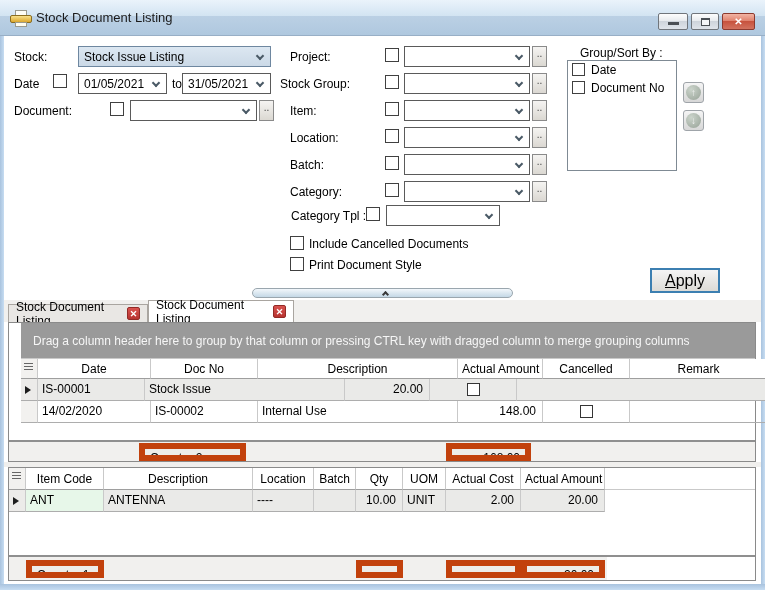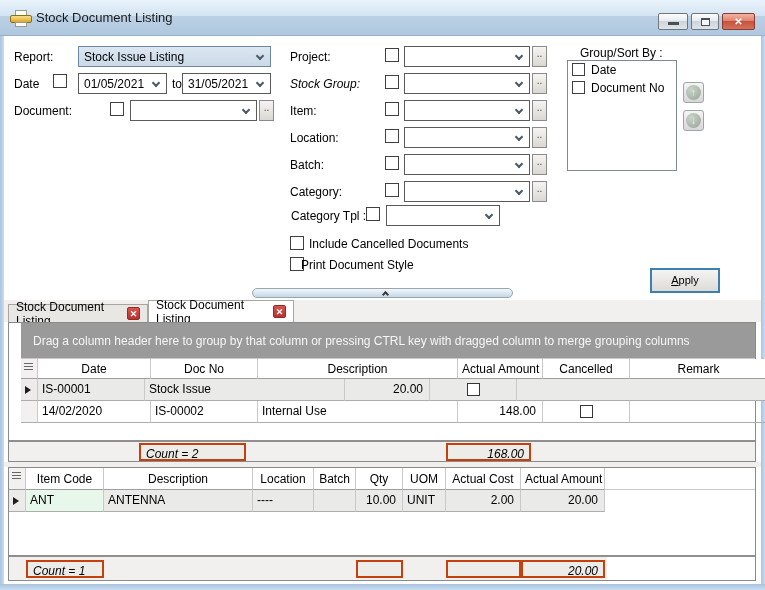--- a/index.html
+++ b/index.html
@@ -44,21 +44,21 @@
   .ls-item .cb2 { position:absolute; left:0; top:1px; width:13px; height:13px; border:1px solid #404040; background:#fff; }
   .ls-item .txt { position:absolute; left:19px; top:1px; }
 
   .circbtn { position:absolute; left:683px; width:21px; height:21px; border:1px solid #9FA4A9; border-radius:3px;
     background:linear-gradient(#F5F5F5,#D7D7D7); }
   .circbtn .circ { position:absolute; left:2px; top:2px; width:15px; height:15px; border-radius:50%;
     background:radial-gradient(circle at 35% 30%, #CBD4CB, #97A297); color:#F2F2F2; font-size:10px;
     text-align:center; line-height:15px; font-weight:bold; }
 
   .apply-btn { position:absolute; left:650px; top:268px; width:70px; height:25px; border:2px solid #3C7FB1;
-    background:linear-gradient(#F4F4F4,#DDDBD6); font-size:11px; text-align:center; line-height:21px; }
+    background:linear-gradient(#F4F4F4,#DDDBD6); font-size:16px; text-align:center; line-height:21px; }
   .apply-btn u { text-decoration:underline; }
 
   .splitter { position:absolute; left:252px; top:288px; width:261px; height:10px; border:1px solid #9AA6AE;
     border-radius:5px; background:linear-gradient(#F2F7FB,#C4D8E6); }
   .splitter .chev-up { position:absolute; left:130px; top:3px; width:5px; height:5px;
     border-right:2px solid #3A3A3A; border-bottom:2px solid #3A3A3A; transform:rotate(-135deg); }
 
   .tabstrip { position:absolute; left:4px; top:300px; width:757px; height:22px; background:#F1F0EE; }
   .tab { position:absolute; display:flex; align-items:center; gap:8px; padding:0 7px; font-size:12px; }
   .tab1 { left:4px; top:4px; width:140px; height:18px; background:#E9E7E4; border:1px solid #A9A5A0; border-bottom:none; }
@@ -85,22 +85,22 @@
   .ind { flex:0 0 17px; padding:0; position:relative; background:#F2F1EF; }
   .ind-arrow { position:absolute; left:4px; top:7px; width:0; height:0;
     border-left:6px solid #1D1D1D; border-top:4px solid transparent; border-bottom:4px solid transparent; }
   .menu-icon { position:absolute; left:3px; top:4px; width:9px; }
   .menu-icon i { display:block; height:1px; background:#666; margin-bottom:2px; }
   .gcheck { width:13px; height:13px; border:1px solid #353535; background:#fff; margin:1px auto 0 auto; }
 
   .gfoot { position:absolute; left:0; width:746px; border-top:2px solid #8F8F8F; background:#F1F0EE; }
   #grid1 .gfoot { top:117px; height:21px; }
   #grid2 .gfoot { top:87px; height:25px; }
-  .fbox { position:absolute; height:18px; background:#EDECE9; border:2px solid #c2410c; font-size:12px;
-    padding:2px 5px 0 5px; overflow:hidden;font-style:italic; }
+  .fbox { position:absolute; height:18px; background:#EDECE9; border:6px solid #c2410c; font-size:12px;
+    padding:2px 5px 0 5px; overflow:hidden; }
   .fwhite { position:absolute; background:#fff; }
   .gap { position:absolute; left:4px; top:462px; width:757px; height:5px; background:#F0EFED; }
 </style>
 </head>
 <body>
 
 <div id="window">
 
   <div class="frame" style="left:0;top:36px;width:4px;height:548px;"></div>
   <div class="frame" style="left:761px;top:36px;width:4px;height:548px;"></div>
@@ -117,21 +117,21 @@
         <div class="glyph-min"></div>
       </div>
     <div class="winbtn" style="left:691px;width:28px;">
         <div class="glyph-restore"></div>
       </div>
     <div class="winbtn winbtn-close" style="left:722px;width:33px;">
         <div class="glyph-close">✕</div>
       </div>
   </div>
 
-  <div class="lbl" style="left:14px;top:50px;">Report:</div>
+  <div class="lbl" style="left:14px;top:50px;">Stock:</div>
   <div class="combo combo-report" style="left:78px;top:46px;width:193px;">
     <div class="combo-text">Stock Issue Listing</div>
     <div class="chev"></div>
   </div>
 
   <div class="lbl" style="left:14px;top:77px;">Date</div>
   <div class="cb" style="left:53px;top:74px;"></div>
   <div class="combo" style="left:78px;top:73px;width:89px;padding-left:22px;">
     <div class="combo-text">01/05/2021</div>
     <div class="chev"></div>
@@ -149,21 +149,21 @@
   </div>
   <div class="browse" style="left:259px;top:100px;">..</div>
 
   <div class="lbl" style="left:290px;top:50px;">Project:</div>
   <div class="cb" style="left:385px;top:48px;"></div>
   <div class="combo" style="left:404px;top:46px;width:126px;">
       <div class="chev"></div>
     </div>
   <div class="browse" style="left:532px;top:46px;">..</div>
 
-  <div class="lbl" style="left:290px;top:77px;font-style:italic;">Stock Group:</div>
+  <div class="lbl" style="left:280px;top:77px;">Stock Group:</div>
   <div class="cb" style="left:385px;top:75px;"></div>
   <div class="combo" style="left:404px;top:73px;width:126px;">
       <div class="chev"></div>
     </div>
   <div class="browse" style="left:532px;top:73px;">..</div>
 
   <div class="lbl" style="left:290px;top:104px;">Item:</div>
   <div class="cb" style="left:385px;top:102px;"></div>
   <div class="combo" style="left:404px;top:100px;width:126px;">
       <div class="chev"></div>
@@ -193,21 +193,21 @@
 
   <div class="lbl" style="left:291px;top:209px;">Category Tpl :</div>
   <div class="cb" style="left:366px;top:207px;"></div>
   <div class="combo" style="left:386px;top:205px;width:114px;">
       <div class="chev"></div>
     </div>
 
   <div class="cb" style="left:290px;top:236px;"></div>
   <div class="lbl" style="left:309px;top:237px;">Include Cancelled Documents</div>
   <div class="cb" style="left:290px;top:257px;"></div>
-  <div class="lbl" style="left:301px;top:258px;">Print Document Style</div>
+  <div class="lbl" style="left:309px;top:258px;">Print Document Style</div>
 
   <div class="lbl" style="left:568px;top:46px;margin-left:12px;">Group/Sort By :</div>
   <div class="listbox">
     <div class="ls-item">
       <span class="cb2"></span>
       <span class="txt">Date</span>
     </div>
     <div class="ls-item">
       <span class="cb2"></span>
       <span class="txt">Document No</span>

